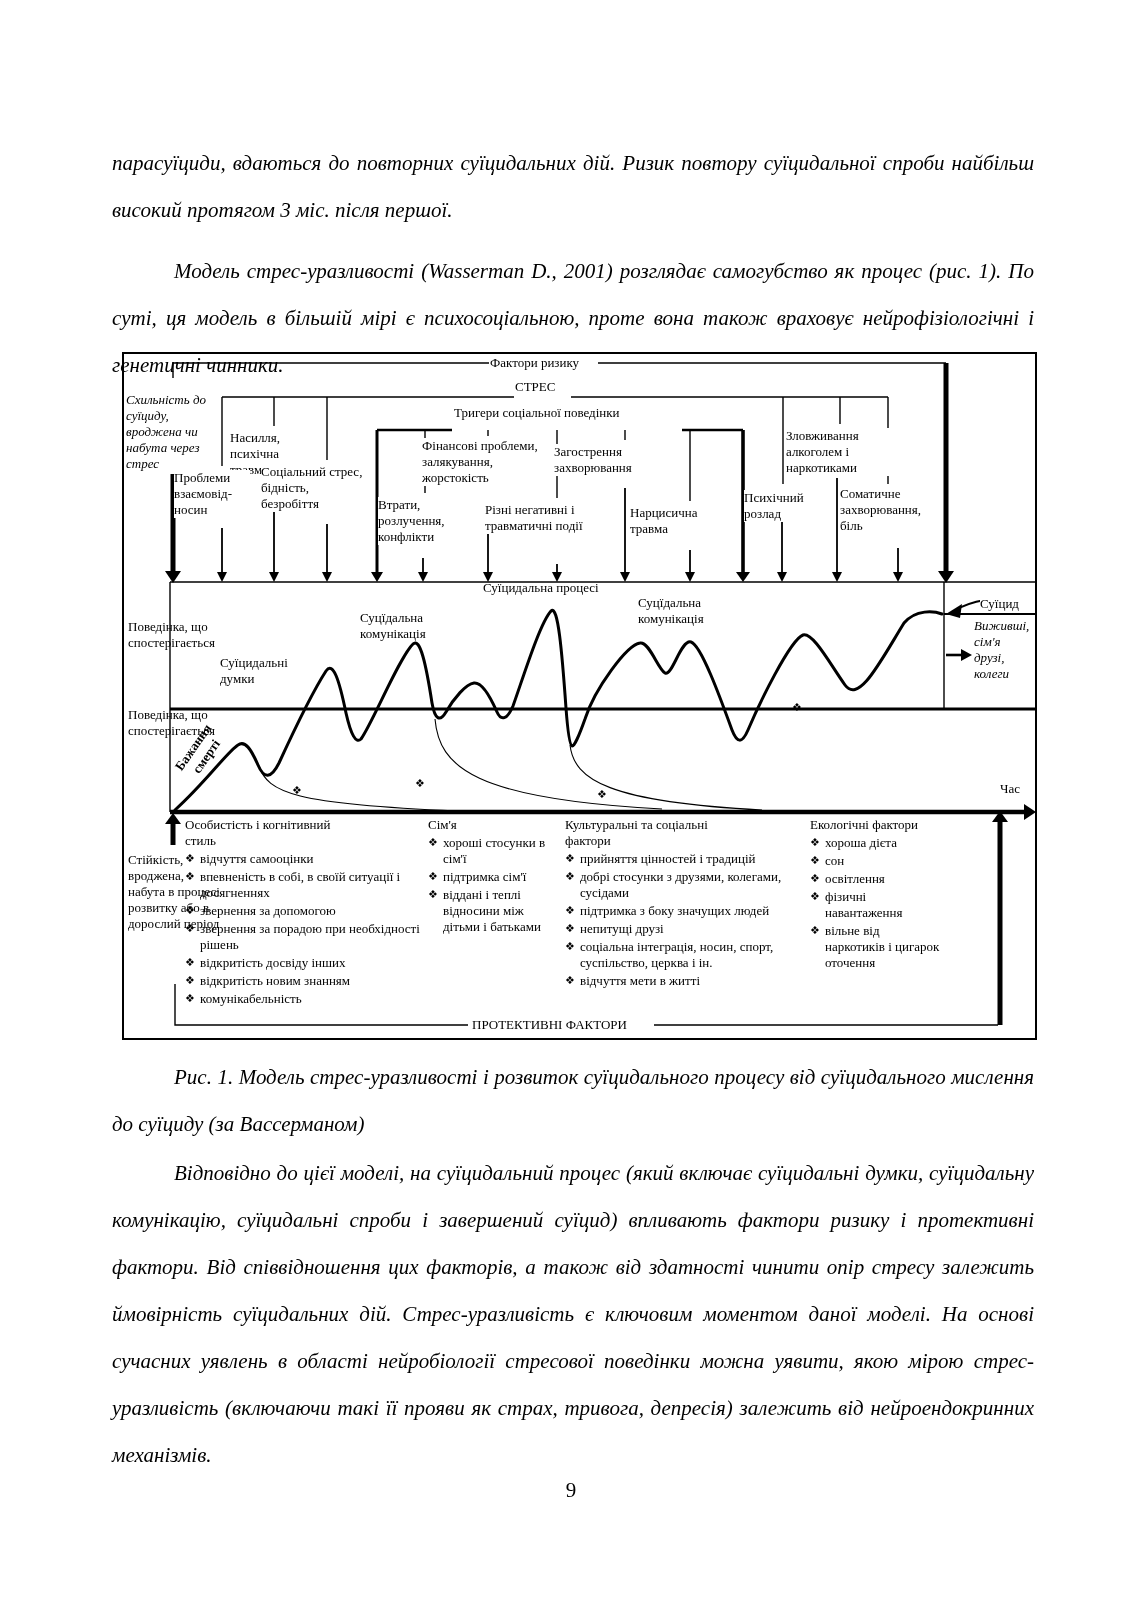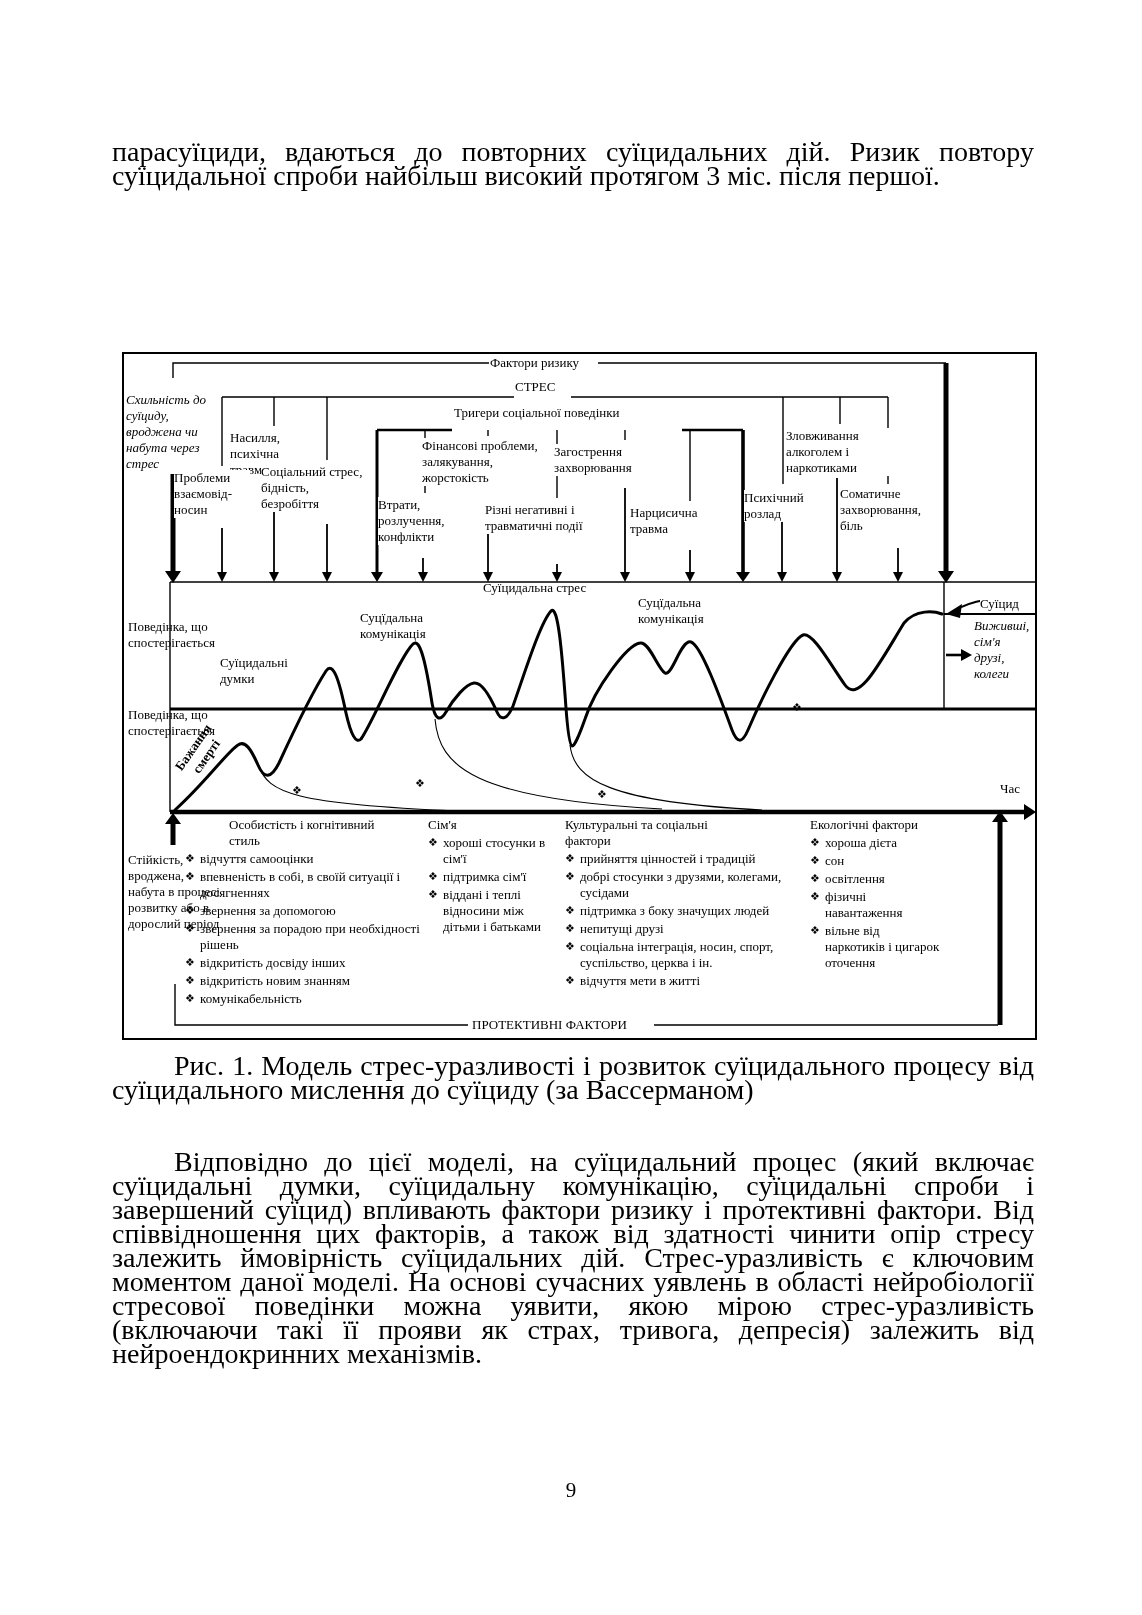--- a/index.html
+++ b/index.html
@@ -1,19 +1,19 @@
 <!DOCTYPE html>
 <html><head>
 <meta charset="utf-8">
 <style>
   html,body{margin:0;padding:0;background:#888;}
   #page{position:relative;width:1142px;height:1615px;background:#fff;
         font-family:"Liberation Serif","DejaVu Serif",serif;color:#000;overflow:hidden;}
-  .body-text{position:absolute;left:112px;width:922px;font-size:28px;line-height:24px;
-             text-align:justify;}
+  .body-text{position:absolute;left:112px;width:922px;font-size:21px;line-height:47px;
+             text-align:justify;font-style:italic;}
   .indent{text-indent:62px;}
   #heading{position:absolute;left:112px;width:922px;text-align:center;font-size:21px;
            font-weight:bold;}
   #page-num{position:absolute;left:0;width:1142px;text-align:center;font-size:21px;}
 
   
   #fig{position:absolute;left:122px;top:352px;width:915px;height:688px;font-size:13px;line-height:16px;}
   #fig svg{position:absolute;left:0;top:0;}
   .fl{position:absolute;text-align:left;background:#fff;}
   .fl-left{text-align:left;background:transparent;}
@@ -26,20 +26,21 @@
   #death-wish{position:absolute;left:46px;top:384px;width:64px;text-align:center;
               font-weight:bold;transform:rotate(-55deg);background:transparent;}
   #note-item{position:absolute;left:670px;top:348px;width:218px;}
 </style>
 </head>
 <body>
 
 <div id="page">
 
   <div class="body-text" style="top:140px;">парасуїциди, вдаються до повторних суїцидальних дій. Ризик повтору суїцидальної спроби найбільш високий протягом 3 міс. після першої.</div>
+  <div class="body-text indent" style="top:248px;">Модель стрес-уразливості (Wasserman D., 2001) розглядає самогубство як процес (рис. 1). По суті, ця модель в більшій мірі є психосоціальною, проте вона також враховує нейрофізіологічні і генетичні чинники.</div>
 
   <div id="fig">
 
     <svg width="915" height="688" viewBox="0 0 915 688">
 
       <rect x="1" y="1" width="913" height="686" fill="none" stroke="#000" stroke-width="2"></rect>
 
       <path d="M51,26 V11 H367 M476,11 H824" fill="none" stroke="#000" stroke-width="1.4"></path>
 
       <path d="M100,45 H392 M449,45 H766 M100,45 V114 M152,45 V74 M205,45 V108 M661,45 V132 M718,45 V72 M766,45 V132" fill="none" stroke="#000" stroke-width="1.4"></path>
@@ -141,38 +142,38 @@
     <div class="fl" style="left:664px;top:76px;width:104px;">Зловживання алкоголем і наркотиками</div>
     <div class="fl" style="left:622px;top:138px;width:80px;">Психічний розлад</div>
     <div class="fl" style="left:718px;top:134px;width:96px;">Соматичне захворювання, біль</div>
 
     <div class="fl fl-left" style="left:6px;top:267px;width:100px;">Поведінка, що спостерігається</div>
     <div class="fl fl-left" style="left:6px;top:355px;width:100px;">Поведінка, що спостерігається</div>
 
     <div id="death-wish">Бажання смерті</div>
     <div class="fl" style="left:98px;top:303px;width:90px;background:transparent;">Суїцидальні думки</div>
     <div class="fl" style="left:238px;top:258px;width:92px;background:transparent;">Суцїдальна комунікація</div>
-    <div class="fl" style="left:361px;top:228px;width:140px;background:transparent;">Суїцидальна стрес</div>
+    <div class="fl" style="left:361px;top:228px;width:140px;background:transparent;">Суїцидальна процесі</div>
     <div class="fl" style="left:516px;top:243px;width:92px;background:transparent;">Суцїдальна комунікація</div>
     <div class="fl" style="left:858px;top:244px;width:52px;">Суїцид</div>
     <div class="fl fl-left" style="left:852px;top:266px;width:60px;font-style:italic;">Виживші, сім'я друзі, колеги</div>
     <div class="fl" style="left:840px;top:429px;width:58px;text-align:right;background:transparent;">Час</div>
 
     <span class="curve-mark" style="left:170px;top:431px;">❖</span>
     <span class="curve-mark" style="left:293px;top:424px;">❖</span>
     <span class="curve-mark" style="left:475px;top:435px;">❖</span>
 
     <div id="note-item" class="pf-item">
       <span class="diam">❖</span>
     </div>
 
     <div class="fl" style="left:6px;top:500px;width:92px;">Стійкість, вроджена, набута в процесі розвитку або в дорослий період</div>
 
     <div class="pf-col" style="left:63px;top:465px;width:240px;">
-      <div class="pf-title" style="width:150px;margin-left:44px;">Особистість і когнітивний стиль</div>
+      <div class="pf-title" style="width:150px;">Особистість і когнітивний стиль</div>
       <div class="pf-item"><span class="diam">❖</span><span>відчуття самооцінки</span></div>
       <div class="pf-item"><span class="diam">❖</span><span>впевненість в собі, в своїй ситуації і досягненнях</span></div>
       <div class="pf-item"><span class="diam">❖</span><span>звернення за допомогою</span></div>
       <div class="pf-item"><span class="diam">❖</span><span>звернення за порадою при необхідності рішень</span></div>
       <div class="pf-item"><span class="diam">❖</span><span>відкритість досвіду інших</span></div>
       <div class="pf-item"><span class="diam">❖</span><span>відкритість новим знанням</span></div>
       <div class="pf-item"><span class="diam">❖</span><span>комунікабельність</span></div>
     </div>
 
     <div class="pf-col" style="left:306px;top:465px;width:122px;">

